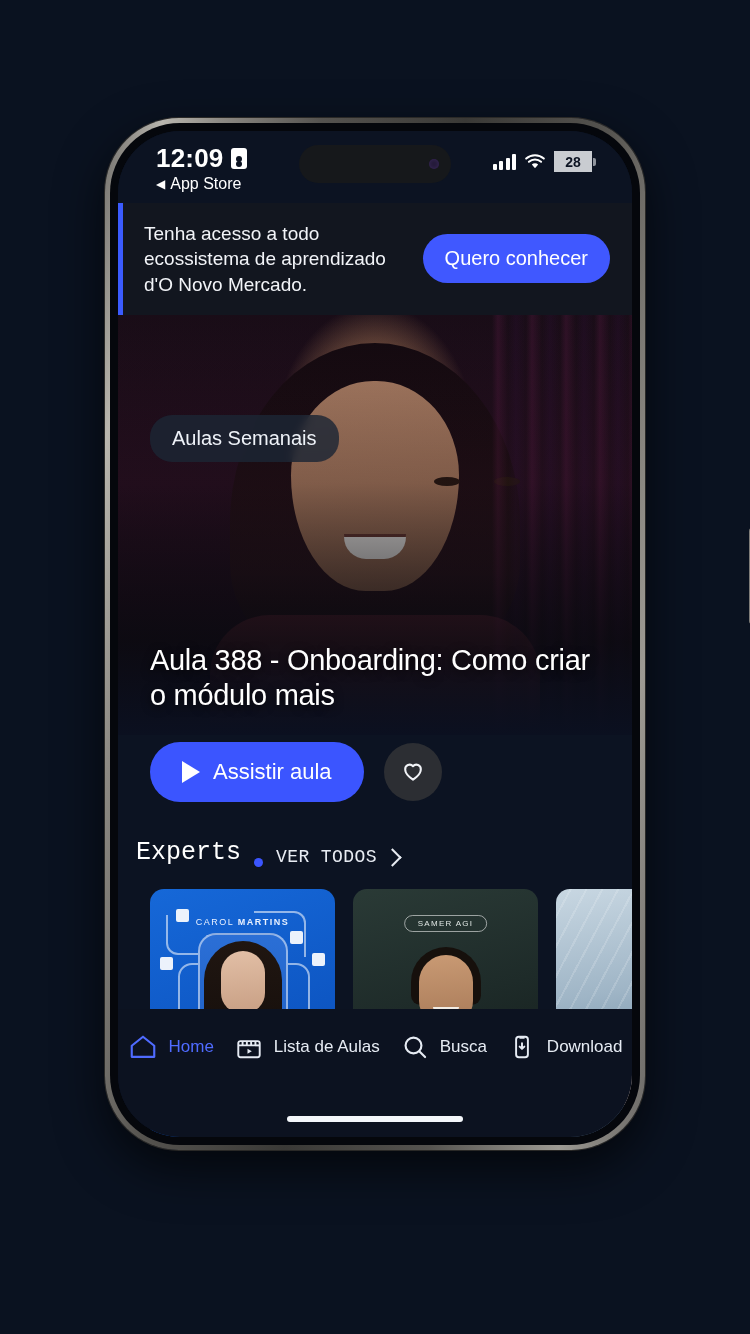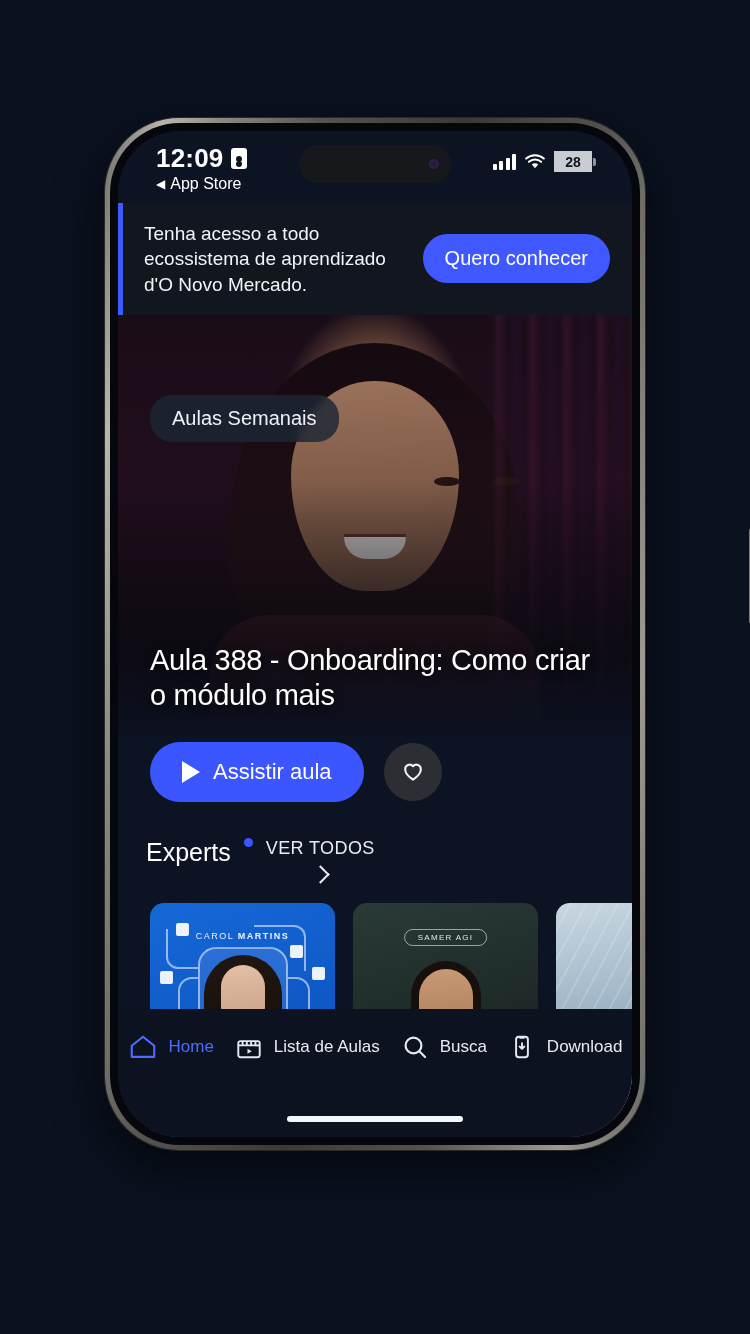--- a/index.html
+++ b/index.html
@@ -146,21 +146,21 @@
   #hero-smile{ position:absolute; left:50%; transform:translateX(-50%); top:222px;
     width:62px;height:22px;border-radius:0 0 34px 34px;
     background:#f3eee9; box-shadow:0 -3px 0 0 rgba(90,40,38,.8); }
   #hero-torso{ position:absolute; left:50%; top:300px; transform:translateX(-50%);
     width:330px;height:170px;border-radius:60px 60px 0 0;
     background:linear-gradient(180deg,#5a1f2c,#43161f); }
   #hero-scrim{ position:absolute; inset:0;
     background:linear-gradient(180deg, rgba(8,10,16,.10) 0%, rgba(8,10,16,.25) 40%, rgba(8,10,16,.80) 78%, #0b1020 100%); }
 
   #hero-badge{
-    position:absolute; left:32px; top:80px;
+    position:absolute; left:32px; top:100px;
     background:rgba(28,38,52,.82);
     color:#eef2f8; font-size:20px; font-weight:500;
     padding:12px 22px; border-radius:22px;
     backdrop-filter:blur(4px);
   }
 
   
   #hero-content{
     position:relative;
     margin-top:-92px;
@@ -192,30 +192,30 @@
     border-color:transparent transparent transparent #fff;
   }
   #favorite-button{
     width:58px;height:58px;border-radius:50%;
     background:#2c2e33; border:none; cursor:pointer;
     display:flex;align-items:center;justify-content:center;
   }
 
   
   #experts-header{
-    display:flex; align-items:flex-start; gap:13px;
-    padding:36px 32px 0 28px;
+    display:flex; align-items:flex-end; gap:13px;
+    padding:36px 32px 0 18px;
+    font-family:Liberation Mono, monospace;
   }
   #experts-title{ color:#fff; font-size:25px; font-weight:500; }
   #experts-dot{ width:9px;height:9px;border-radius:50%;background:#3b55ff; }
   #experts-seeall{
     display:flex; align-items:center; gap:9px;
     color:#e8ecf3; font-size:18px; font-weight:500; letter-spacing:.4px;
     cursor:pointer;
-    flex-direction:column;
   }
   #seeall-chevron{ width:13px;height:13px;border-right:2.5px solid #e8ecf3;border-top:2.5px solid #e8ecf3;transform:rotate(45deg); }
 
   
   #experts-rail{
     display:flex; gap:18px;
     padding:22px 0 0 32px;
     overflow:hidden;
   }
   .expert-card{

